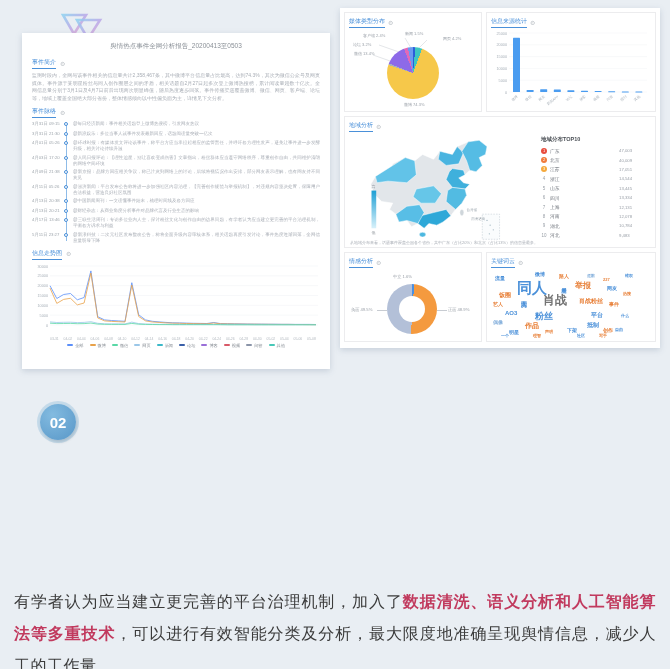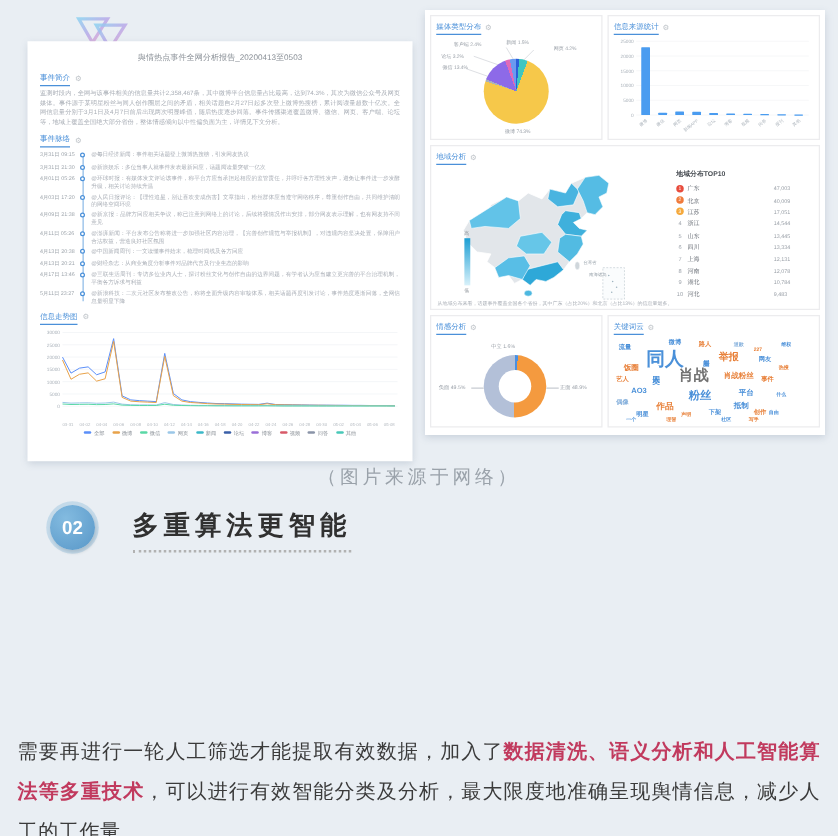--- a/index.html
+++ b/index.html
@@ -470,21 +470,21 @@
 
     <div class="panel" id="cloudCard">
       <div class="panel-head">
         <span class="panel-tab">关键词云</span>
         <span class="gear">⚙</span>
       </div>
       <div id="cloud">
           <span style="left: 52px; top: 24px; font-size: 12px; color: #737373;">肖战</span>
           <span style="left: 26px; top: 10px; font-size: 15px; color: rgb(74, 144, 217);">同人</span>
           <span style="left: 84px; top: 12px; font-size: 8px; color: rgb(232, 129, 58);">举报</span>
-          <span style="left: 60px; top: 42px; font-size: 9px; color: rgb(74, 144, 217);">粉丝</span>
+          <span style="left: 44px; top: 42px; font-size: 9px; color: rgb(74, 144, 217);">粉丝</span>
           <span style="left: 88px; top: 28px; font-size: 6px; color: rgb(232, 129, 58);">肖战粉丝</span>
           <span style="left: 14px; top: 40px; font-size: 6px; color: rgb(74, 144, 217);">AO3</span>
           <span style="left: 34px; top: 52px; font-size: 7px; color: rgb(232, 129, 58);">作品</span>
           <span style="left: 100px; top: 42px; font-size: 6px; color: rgb(74, 144, 217);">平台</span>
           <span style="left: 8px; top: 22px; font-size: 6px; color: rgb(232, 129, 58);">饭圈</span>
           <span style="left: 116px; top: 16px; font-size: 5px; color: rgb(74, 144, 217);">网友</span>
           <span style="left: 96px; top: 52px; font-size: 6px; color: rgb(74, 144, 217);">抵制</span>
           <span style="left: 2px; top: 50px; font-size: 5px; color: rgb(133, 176, 220);">偶像</span>
           <span style="left: 118px; top: 32px; font-size: 5px; color: rgb(232, 129, 58);">事件</span>
           <span style="left: 44px; top: 2px; font-size: 5px; color: rgb(74, 144, 217);">微博</span>
@@ -504,21 +504,19 @@
           <span style="left: 42px; top: 64px; font-size: 4px; color: rgb(232, 129, 58);">理智</span>
           <span style="left: 130px; top: 44px; font-size: 4px; color: rgb(74, 144, 217);">什么</span>
           <span style="left: 10px; top: 64px; font-size: 4px; color: rgb(74, 144, 217);">一个</span>
           <span style="left: 112px; top: 8px; font-size: 4px; color: rgb(232, 129, 58);">227</span>
           <span style="left: 134px; top: 4px; font-size: 4px; color: rgb(74, 144, 217);">维权</span>
           <span style="left: 132px; top: 22px; font-size: 4px; color: rgb(232, 129, 58);">热搜</span>
         </div>
     </div>
   </div>
 
-  <div class="caption">（图片来源于网络）</div>
 
   <div class="section-head">
     <div class="badge">02</div>
-    <div class="section-title">多重算法更智能</div>
   </div>
 
-  <p class="body-text p2"><span>需要再进行一轮人工筛选才能提取有效数据，加入了</span><span class="hl">数据清洗、语义分析和人工智能算法等多重技术</span><span>，可以进行有效智能分类及分析，最大限度地准确呈现舆情信息，减少人工的工作量。</span></p>
+  <p class="body-text p2"><span>有学者认为应当建立更完善的平台治理机制，加入了</span><span class="hl">数据清洗、语义分析和人工智能算法等多重技术</span><span>，可以进行有效智能分类及分析，最大限度地准确呈现舆情信息，减少人工的工作量。</span></p>
 </div>
 
 </body></html>

